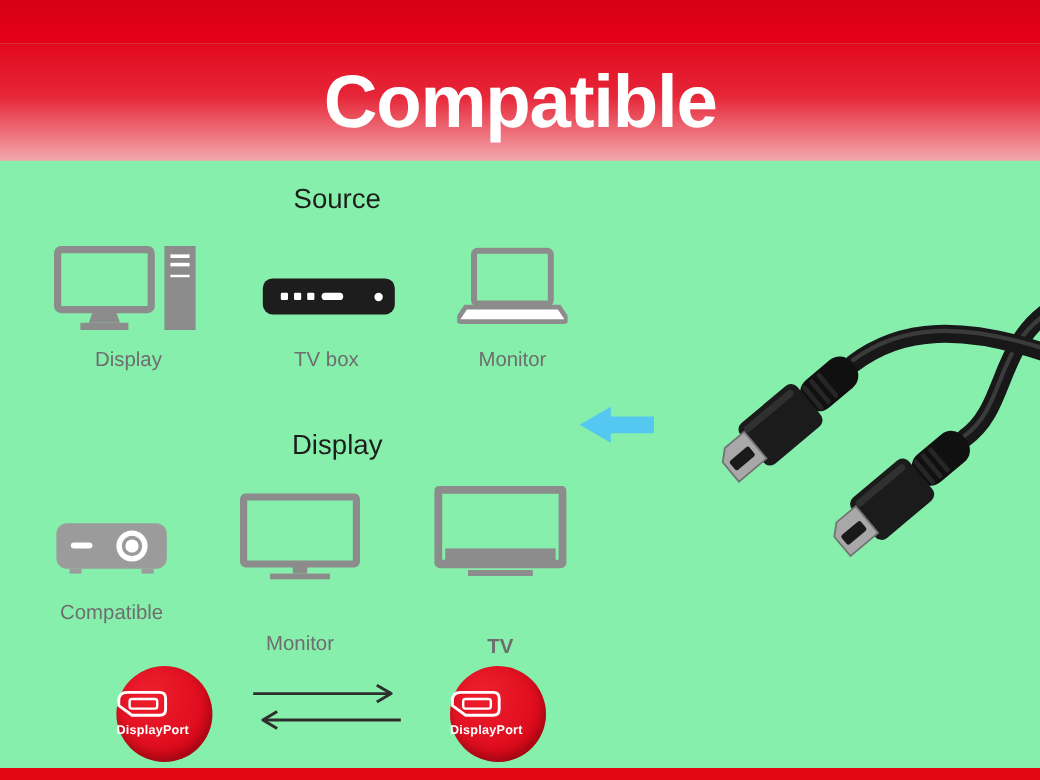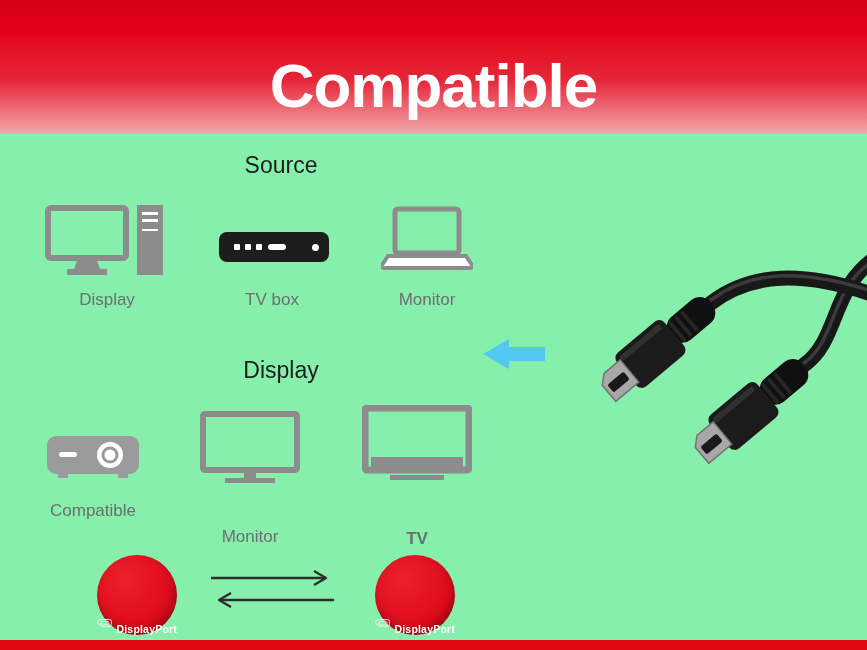--- a/index.html
+++ b/index.html
@@ -16,21 +16,21 @@
   .section-heading{position:absolute;width:200px;text-align:center;
     color:#1d1d1b;font-size:23px;font-weight:400;}
   .heading-source{left:181px;top:152px;}
   .heading-display{left:181px;top:357px;}
   .icon-wrap{position:absolute;}
   .item-label{position:absolute;width:110px;text-align:center;
     color:#6e6e6e;font-size:17px;}
   .badge{position:absolute;width:80px;height:80px;border-radius:50%;
     background:radial-gradient(circle at 35% 30%, #ee1f2e, #d50012);
     box-shadow:inset -2px -5px 9px rgba(0,0,0,.28);
-    display:flex;flex-direction:row;align-items:flex-end;justify-content:center;gap:4px;}
+    display:flex;flex-direction:column;align-items:flex-start;justify-content:center;gap:4px;}
   .badge-label{color:#fff;font-size:10.5px;font-weight:700;letter-spacing:.2px;}
   .bottom-strip{position:absolute;left:0;top:640px;width:100%;height:10px;background:#e30613;}
   svg{display:block;}
 </style>
 </head>
 <body>
 
 <div class="canvas">
 
   <div class="top-strip"></div>

